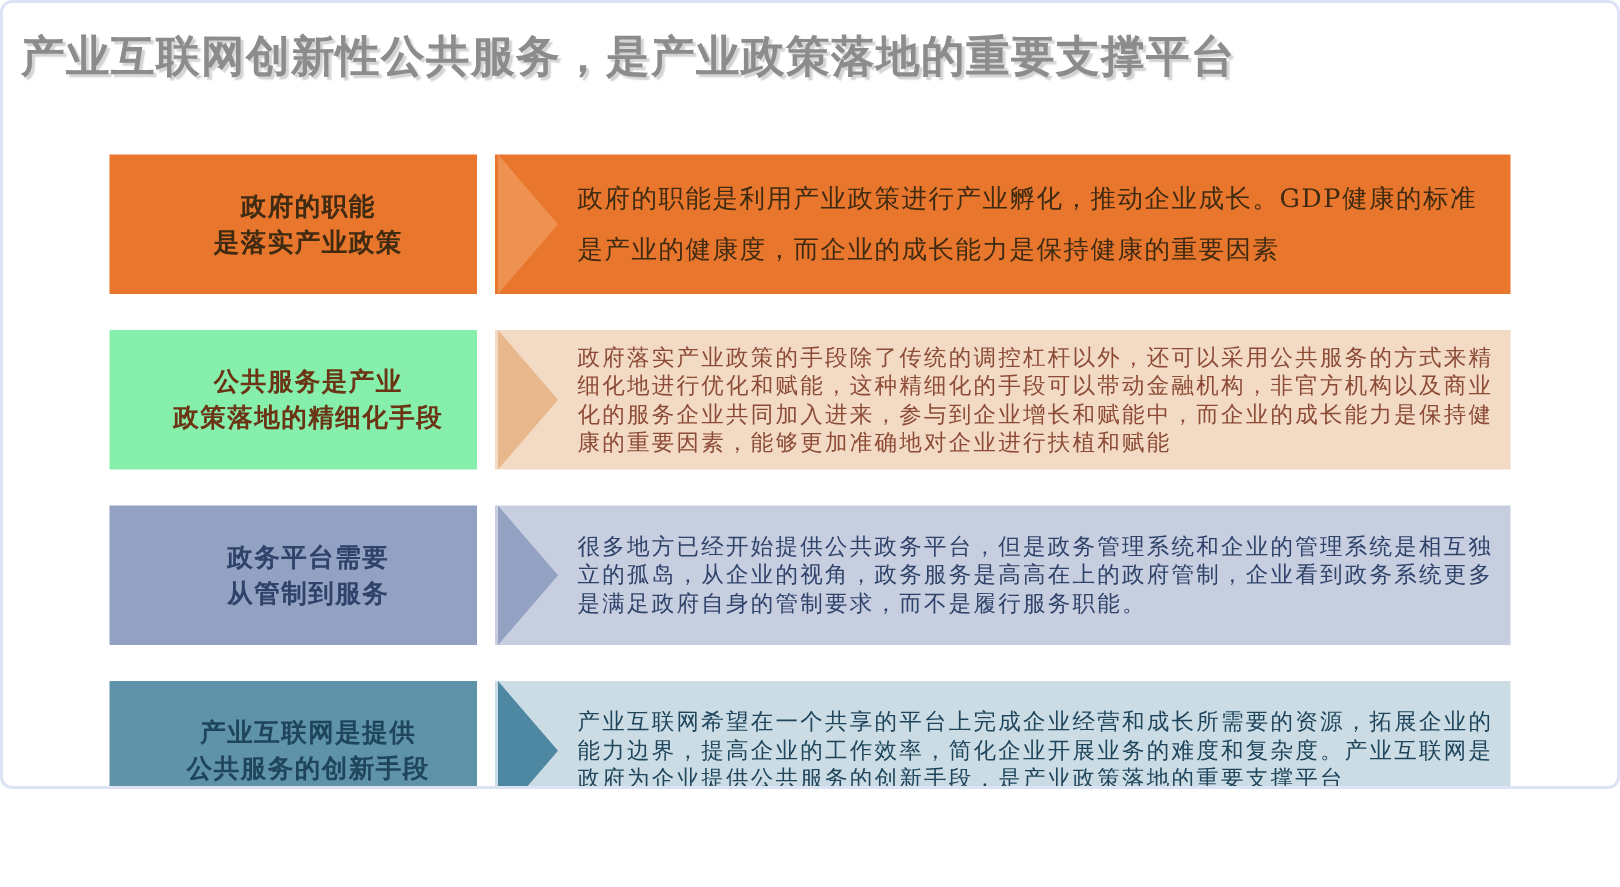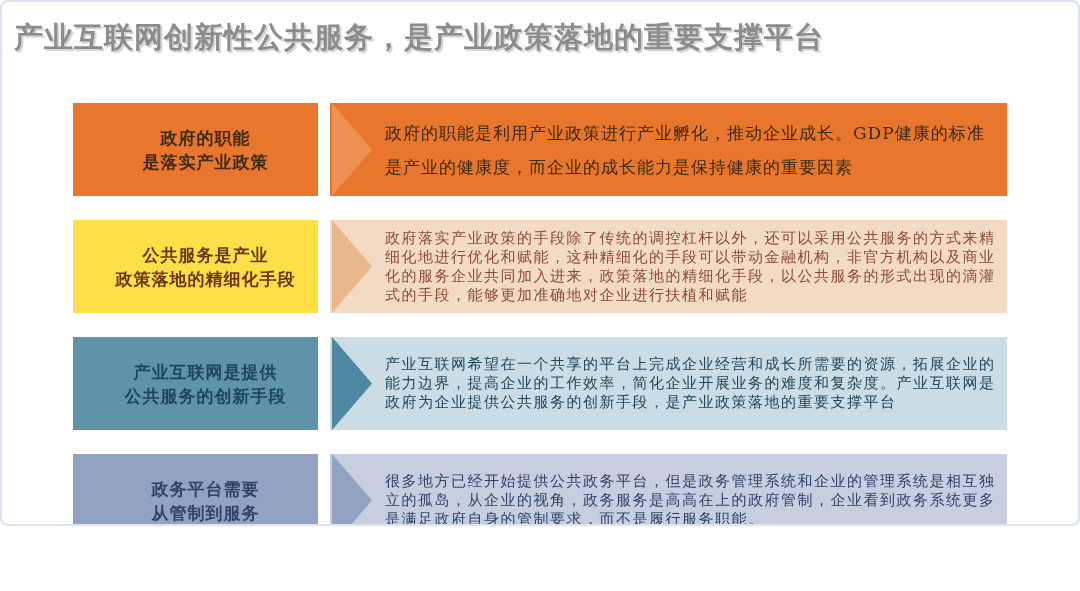--- a/index.html
+++ b/index.html
@@ -36,21 +36,21 @@
     clip-path:polygon(0 0, 100% 50%, 0 100%);
   }
   .body-text { font-size:15px; line-height:19px; letter-spacing:1.5px; }
 
   
   .row1 .label-box { background:#e8762c; color:#3f2a12; }
   .row1 .right-section { background:#e8762c; color:#3f2a12; }
   .row1 .arrow { background:#ef9150; }
   .row1 .body-text { font-size:17px; line-height:34px; letter-spacing:1px; }
   
-  .row2 .label-box { background:#fde047; color:#6b3415; }
+  .row2 .label-box { background:#86efac; color:#6b3415; }
   .row2 .right-section { background:#f3dac5; color:#8c4b36; }
   .row2 .arrow { background:#e9b78c; }
   
   .row3 .label-box { background:#93a1c3; color:#2f4269; }
   .row3 .right-section { background:#c6cee0; color:#2f4269; }
   .row3 .arrow { background:#93a1c3; }
   
   .row4 .label-box { background:#5e93aa; color:#1f455c; }
   .row4 .right-section { background:#cbdce4; color:#1f455c; }
   .row4 .arrow { background:#4e87a1; }
@@ -74,42 +74,42 @@
       </div>
     </div>
 
     <div class="row row2">
       <div class="label-box">
         <span>公共服务是产业
 政策落地的精细化手段</span>
       </div>
       <div class="right-section">
         <div class="arrow"></div>
-        <div class="body-text">政府落实产业政策的手段除了传统的调控杠杆以外，还可以采用公共服务的方式来精细化地进行优化和赋能，这种精细化的手段可以带动金融机构，非官方机构以及商业化的服务企业共同加入进来，政策落地的精细化手段，以公共服务的形式出现的滴灌式的手段，能够更加准确地对企业进行扶植和赋能</div>
+        <div class="body-text">政府落实产业政策的手段除了传统的调控杠杆以外，还可以采用公共服务的方式来精细化地进行优化和赋能，这种精细化的手段可以带动金融机构，非官方机构以及商业化的服务企业共同加入进来，参与到企业增长和赋能中，而企业的成长能力是保持健康的重要因素，能够更加准确地对企业进行扶植和赋能</div>
+      </div>
+    </div>
+
+    <div class="row row3">
+      <div class="label-box">
+        <span>政务平台需要
+从管制到服务</span>
+      </div>
+      <div class="right-section">
+        <div class="arrow"></div>
+        <div class="body-text">很多地方已经开始提供公共政务平台，但是政务管理系统和企业的管理系统是相互独立的孤岛，从企业的视角，政务服务是高高在上的政府管制，企业看到政务系统更多是满足政府自身的管制要求，而不是履行服务职能。</div>
       </div>
     </div>
 
     <div class="row row4">
       <div class="label-box">
         <span>产业互联网是提供
 公共服务的创新手段</span>
       </div>
       <div class="right-section">
         <div class="arrow"></div>
         <div class="body-text">产业互联网希望在一个共享的平台上完成企业经营和成长所需要的资源，拓展企业的能力边界，提高企业的工作效率，简化企业开展业务的难度和复杂度。产业互联网是政府为企业提供公共服务的创新手段，是产业政策落地的重要支撑平台</div>
       </div>
     </div>
 
-    <div class="row row3">
-      <div class="label-box">
-        <span>政务平台需要
-从管制到服务</span>
-      </div>
-      <div class="right-section">
-        <div class="arrow"></div>
-        <div class="body-text">很多地方已经开始提供公共政务平台，但是政务管理系统和企业的管理系统是相互独立的孤岛，从企业的视角，政务服务是高高在上的政府管制，企业看到政务系统更多是满足政府自身的管制要求，而不是履行服务职能。</div>
-      </div>
-    </div>
-
   </div>
 
   <div class="frame"></div>
 </div>
 
 </body></html>

